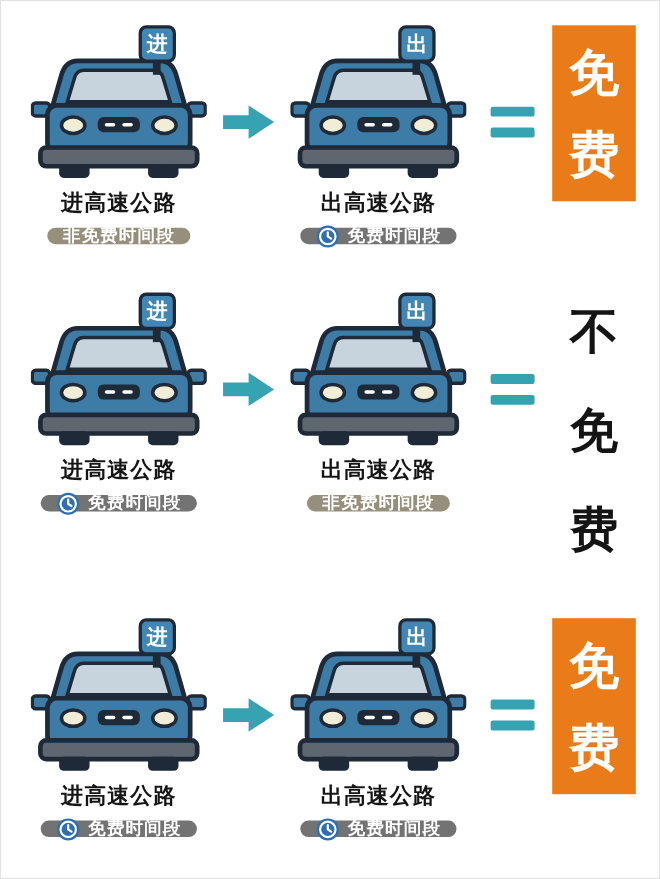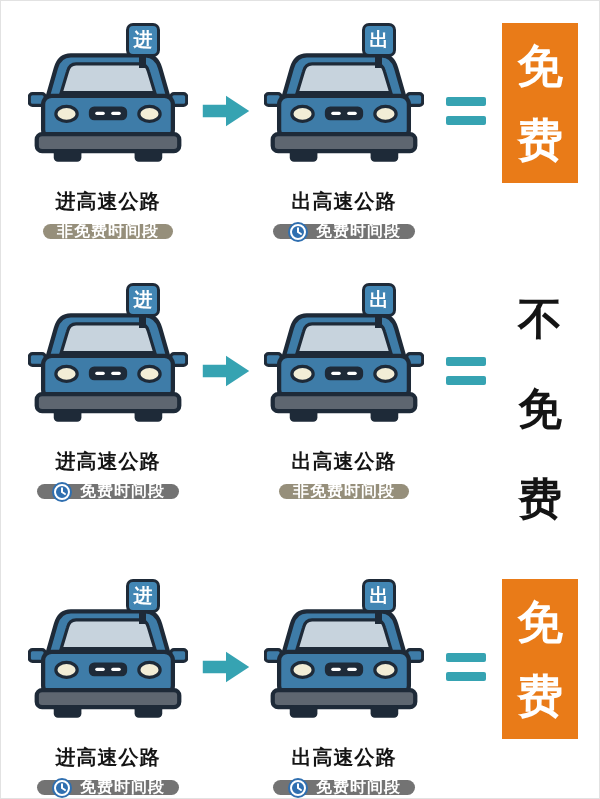--- a/index.html
+++ b/index.html
@@ -26,21 +26,21 @@
     width:34px; height:34px;
     background:#4286B4; border:3px solid #1E2A38; border-radius:7px;
     display:flex; align-items:center; justify-content:center;
     color:#fff; font-weight:bold; font-size:19px; z-index:2;
   }
   .sign::after {
     content:""; position:absolute; top:29px; left:10px;
     width:7px; height:13px; background:#1E2A38; z-index:-1;
   }
   .car-label {
-    margin-top:22px; font-size:20px; font-weight:bold; color:#151515;
+    margin-top:5px; font-size:20px; font-weight:bold; color:#151515;
     letter-spacing:1px; white-space:nowrap;
   }
 
   
   .badge {
     margin-top:9px; height:15px; padding:4px 14px;
     display:inline-flex; align-items:center; 
     border-radius:8px; white-space:nowrap;
   }
   .badge .badge-text { color:#fff; font-size:16px; font-weight:bold; letter-spacing:1px; }

